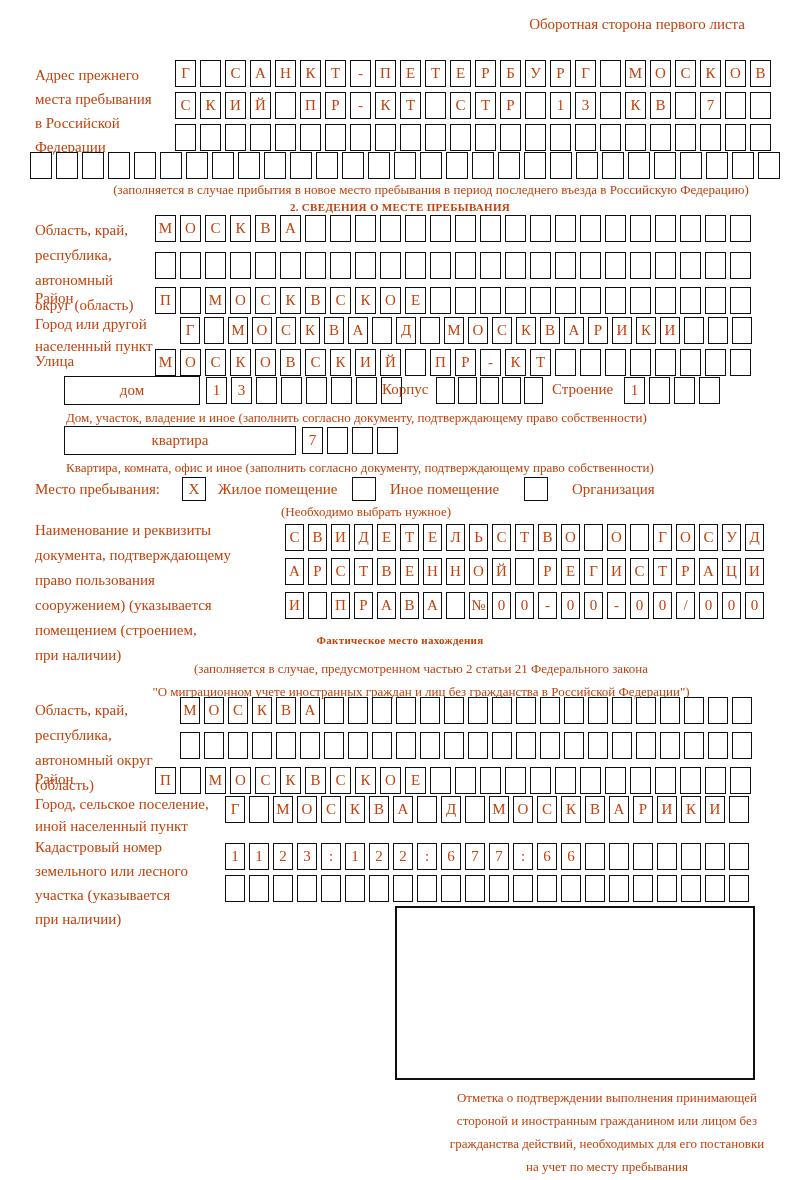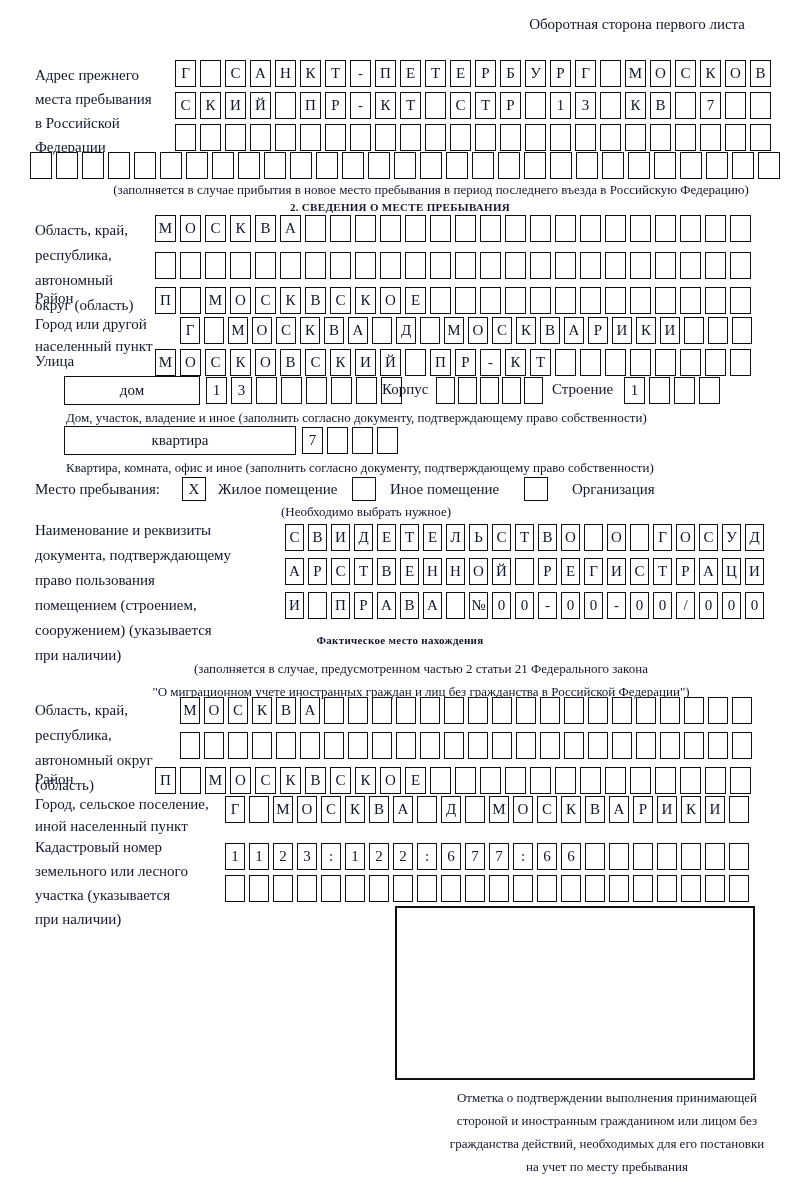--- a/index.html
+++ b/index.html
@@ -1,16 +1,16 @@
 <!DOCTYPE html>
 <html><head>
 <meta charset="utf-8">
 <style>
   html,body{margin:0;padding:0;background:#ffffff;}
-  .page{position:relative;width:800px;height:1180px;background:#fff;color:#0f172a;
+  .page{position:relative;width:800px;height:1180px;background:#fff;color:#c2410c;
         font-family:"Liberation Serif","DejaVu Serif",serif;overflow:hidden;}
   .abs{position:absolute;}
   .hdr{font-size:15px;}
   .lbl{font-size:15px;}
   .lines .line{white-space:nowrap;}
   .lh22 .line{line-height:22px;}
   .lh23 .line{line-height:23px;}
   .lh24 .line{line-height:24px;}
   .lh25 .line{line-height:25px;}
   .caption{font-size:13px;margin-left:31px;}
@@ -353,22 +353,22 @@
   <div class="abs checkbox" style="left:352px;top:477px"></div>
   <div class="abs lbl" style="left:390px;top:481px">Иное помещение</div>
   <div class="abs checkbox" style="left:524px;top:477px"></div>
   <div class="abs lbl" style="left:572px;top:481px">Организация</div>
   <div class="abs caption center" style="left:0;top:504px;width:670px">(Необходимо выбрать нужное)</div>
 
   <div class="abs lbl lines lh25" style="left:35px;top:518px">
       <div class="line">Наименование и реквизиты</div>
       <div class="line">документа, подтверждающему</div>
       <div class="line">право пользования</div>
+      <div class="line">сооружением) (указывается</div>
       <div class="line">помещением (строением,</div>
-      <div class="line">сооружением) (указывается</div>
       <div class="line">при наличии)</div>
     </div>
   <div class="abs" style="left:285px;top:524px">
     <div class="cellrow p23">
         <div class="cell">С</div>
         <div class="cell">В</div>
         <div class="cell">И</div>
         <div class="cell">Д</div>
         <div class="cell">Е</div>
         <div class="cell">Т</div>

